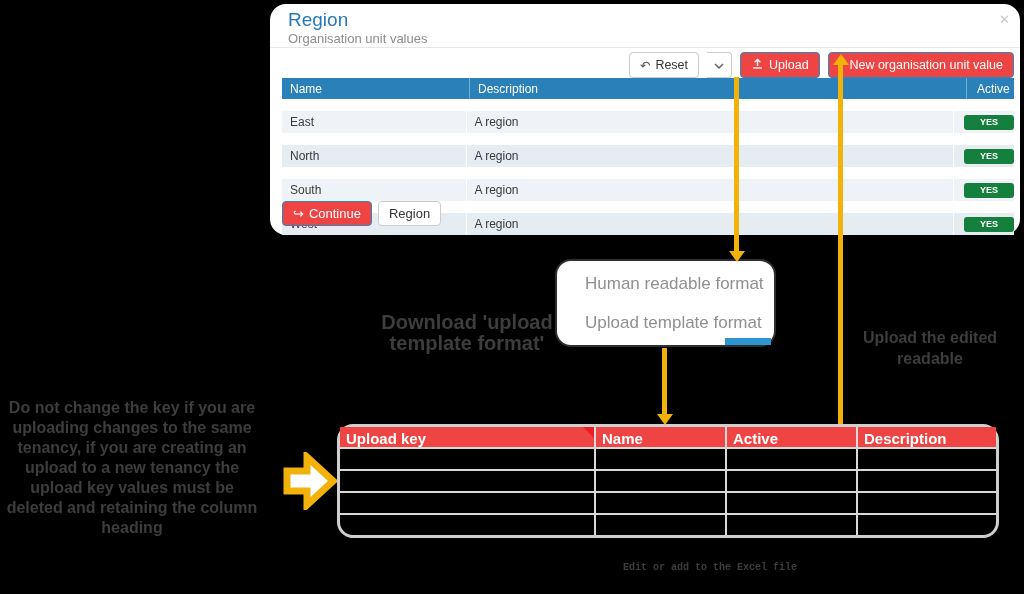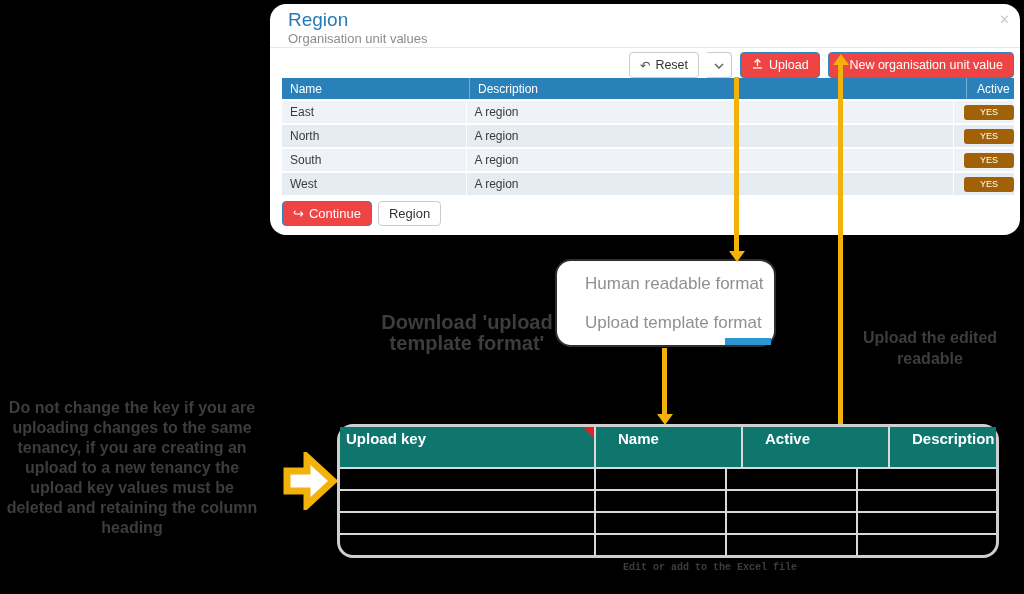--- a/index.html
+++ b/index.html
@@ -18,28 +18,28 @@
   .btn { display:flex; align-items:center; gap:5px; padding:0 10px; font-size:12.5px;
          border-radius:4px; border:1px solid #ccc; background:#fff; color:#333; cursor:pointer; white-space:nowrap; }
   .btn-blue { background:#ef4444; border-color:#2a88c2; color:#fff; }
   .btn-group { display:flex; }
   .btn-group .btn { border-radius:4px 0 0 4px; }
   .btn-group .btn-caret { border-radius:0 4px 4px 0; border-left:none; padding:0 7px; }
   .icon-svg { display:block; }
 
   .dlg-table { left:12px; top:74px; width:732px; }
   .t-head { display:flex; height:21px; background:#2a81ba; color:#fff; font-size:12px; align-items:center; }
-  .t-row { display:flex; height:22px; margin-top:2px; font-size:12px; color:#3a3a3a; align-items:center; }
+  .t-row { display:flex; height:22px; margin-top:12px; font-size:12px; color:#3a3a3a; align-items:center; }
   .t-row.odd  { background:#eff3f7; }
   .t-row.even { background:#e5ecf2; }
   .c-name { width:188px; padding-left:8px; border-right:1px solid #fff; height:100%; display:flex; align-items:center; }
   .c-desc { width:497px; padding-left:8px; border-right:1px solid #fff; height:100%; display:flex; align-items:center; }
   .c-active { flex:1; padding-left:10px; height:100%; display:flex; align-items:center; }
   .t-head .c-name,.t-head .c-desc { border-right:1px solid rgba(255,255,255,.35); }
-  .badge { background:#a16207; color:#fff; font-size:9px; font-weight:normal;
+  .badge { background:#15803d; color:#fff; font-size:9px; font-weight:bold;
            padding:3px 16px; border-radius:3px; line-height:1; }
 
   .dlg-footer { left:12px; top:197px; display:flex; gap:6px; height:25px; }
   .dlg-footer .btn { font-size:13px; }
 
   
   .menu { left:555px; top:259px; width:221px; height:88px; background:#fff;
           border:2px solid #2f2f2f; z-index:15; }
   .menu-item { position:absolute; left:28px; font-size:17px; color:#909090; cursor:pointer; }
   .menu-item.i0 { top:13px; }
@@ -63,21 +63,21 @@
   .note { position:absolute; color:#3d3d3d; font-weight:800; text-align:center; z-index:5; }
   .note-download { left:378px; top:312px; width:178px; font-size:20px; line-height:21px; }
   .note-upload   { left:850px; top:327px; width:160px; font-size:16px; line-height:21px; }
   .note-key      { left:6px;   top:398px; width:252px; font-size:16px; line-height:20px;text-align:center; }
   .note-caption  { left:560px; top:562px; width:300px; font-size:10px;font-family:Liberation Mono, monospace; }
 
   .block-arrow { left:282px; top:452px; z-index:5; }
 
   
   .xl { left:337px; top:424px; width:662px; border:3px solid #cfcfcf; z-index:5; }
-  .xl-head { display:flex; height:40px; background:#0f766e;gap:16px; }
+  .xl-head { display:flex; height:20px; background:#ef4444; }
   .xl-hcell { position:relative; color:#fff; font-weight:bold; font-size:15px; line-height:24px;
               padding-left:6px; border-right:2px solid #d9d9d9; }
   .xl-hcell:last-child { border-right:none; }
   .xl-c0 { width:256px; } .xl-c1 { width:131px; } .xl-c2 { width:131px; } .xl-c3 { flex:1; }
   .xl-marker { position:absolute; right:0; top:0; width:0; height:0;
                border-left:11px solid transparent; border-top:11px solid #ee1c25; }
   .xl-row { display:flex; height:22px; border-top:2px solid #d9d9d9; }
   .xl-cell { border-right:2px solid #d9d9d9; }
   .xl-cell:last-child { border-right:none; }
 </style>

